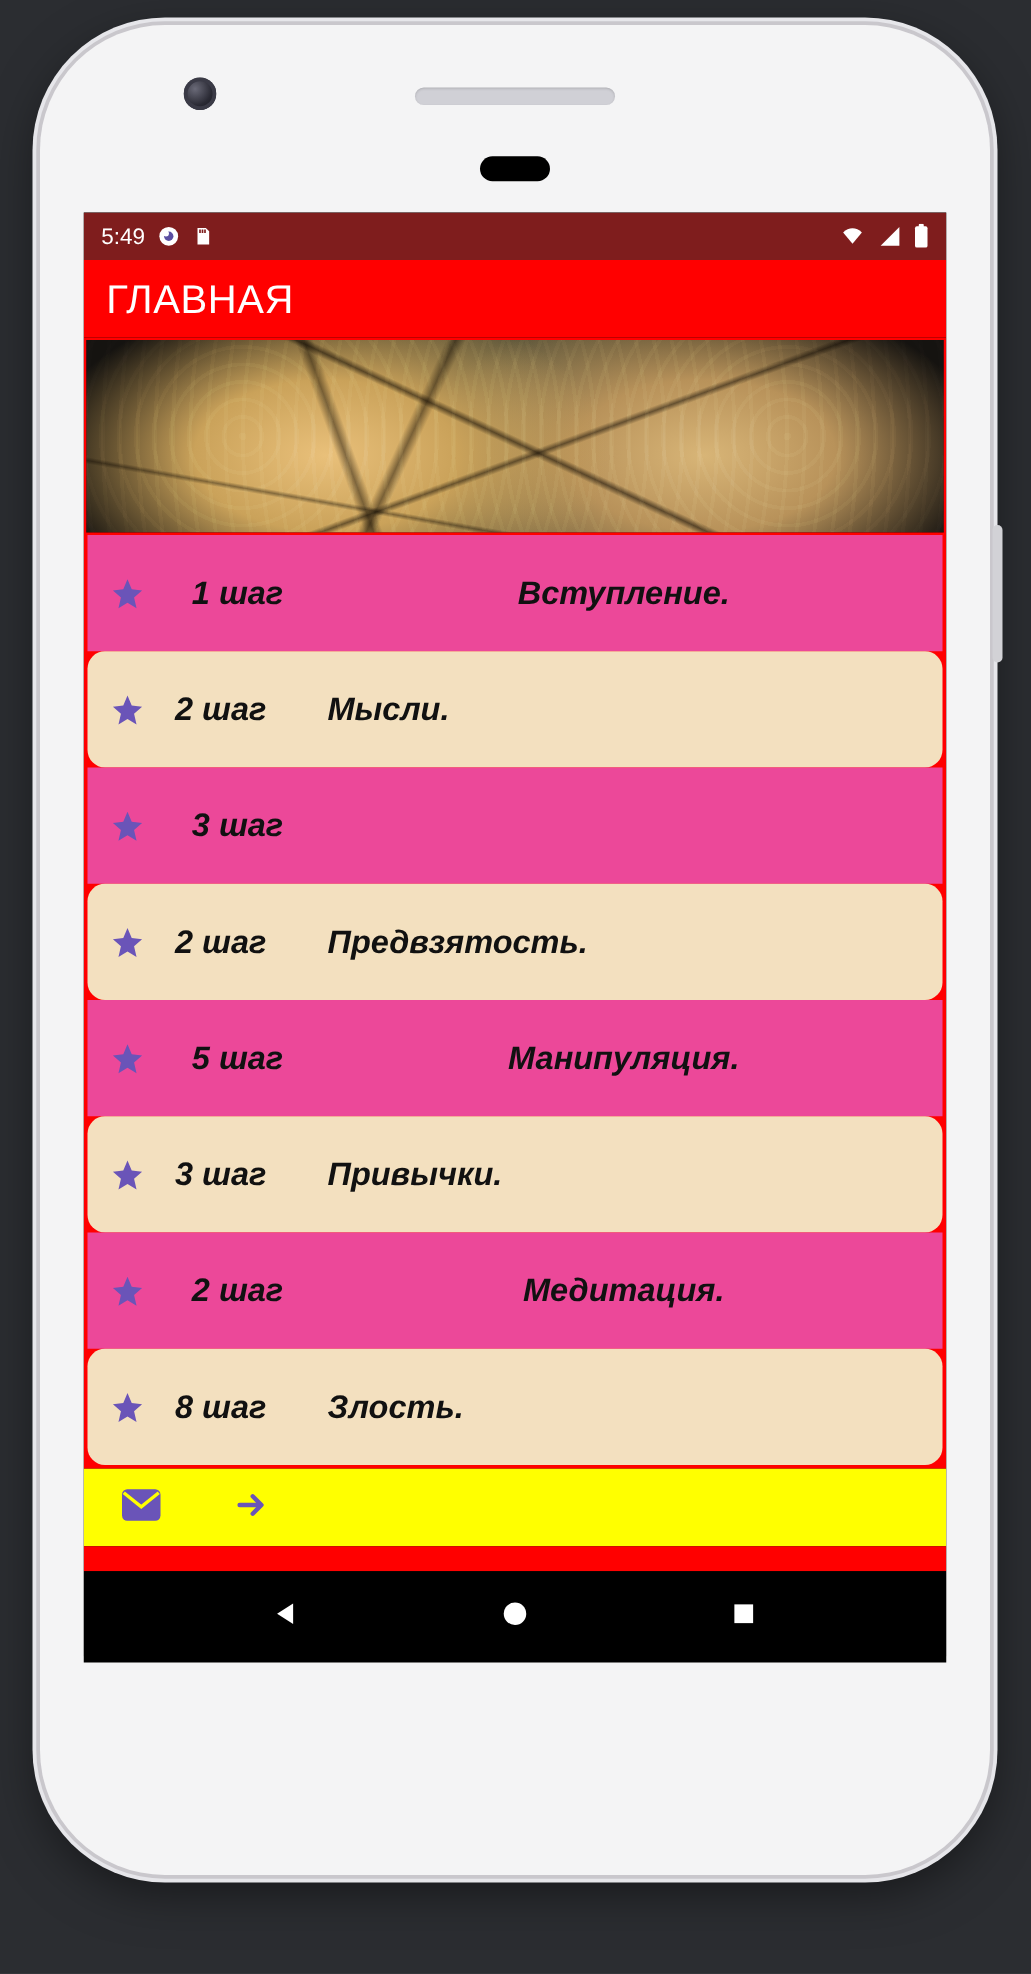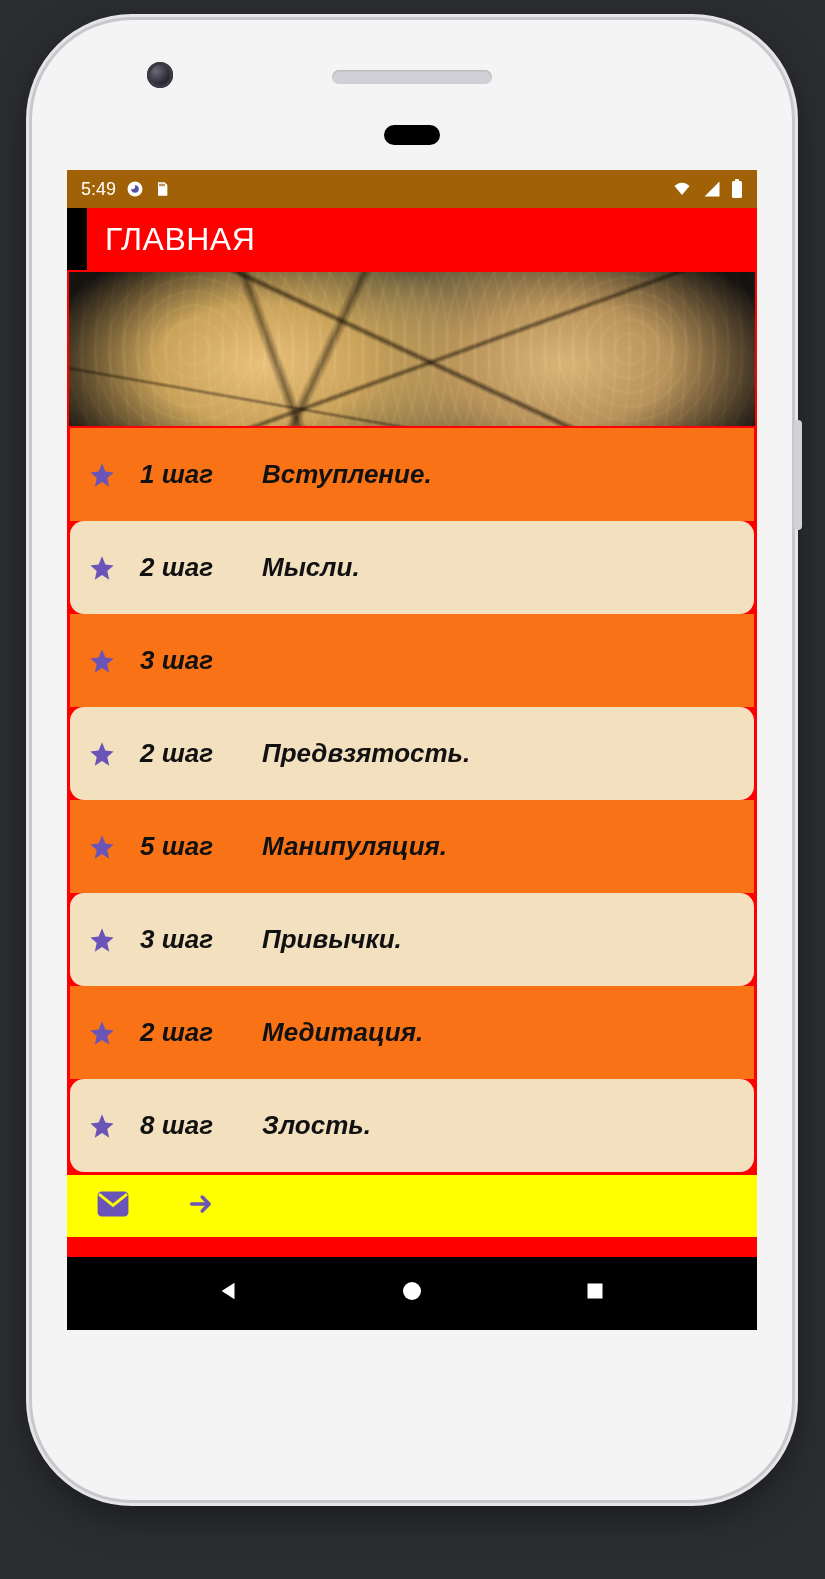--- a/index.html
+++ b/index.html
@@ -79,21 +79,21 @@
     left: 35px;
     top: 150px;
     width: 690px;
     height: 1160px;
     background: #000;
     overflow: hidden;
   }
   
   .statusbar {
     height: 38px;
-    background: #a16207;
+    background: #7f1d1d;
     color: #fff;
     display: flex;
     align-items: center;
     justify-content: space-between;
     padding: 0 14px;
     font-size: 18px;
   }
   .statusbar .left, .statusbar .right {
     display: flex; align-items: center; gap: 10px;
   }
@@ -103,21 +103,20 @@
   .appbar {
     height: 62px;
     background: #FF0000;
     color: #fff;
     display: flex;
     align-items: center;
     padding: 0 18px;
     font-size: 32px;
     font-weight: 400;
     letter-spacing: 0.5px;
-    margin-left: 20px;
   }
   
   .hero {
     position: relative;
     height: 158px;
     background:
       radial-gradient(ellipse 55% 140% at 28% 60%, #e9c07a 0%, #caa25a 28%, rgba(0,0,0,0) 60%),
       radial-gradient(ellipse 55% 140% at 72% 60%, #d8b577 0%, #b8925a 28%, rgba(0,0,0,0) 60%),
       radial-gradient(circle at 50% 50%, #7a714e 0%, #3a3624 45%, #151310 80%);
     border: 2px solid #FF0000;
@@ -153,21 +152,21 @@
     display: flex;
     align-items: center;
     gap: 22px;
     height: 93px;
     padding: 0 18px;
     font-size: 26px;
     font-weight: 700;
     font-style: italic;
     color: #111;
   }
-  .row.even { background: #f97316; }
+  .row.even { background: #ec4899; text-align: center; }
   .row.odd  { background: #f3e0bf; border-radius: 14px; }
   .row .star { flex: 0 0 30px; display:flex; align-items:center; }
   .row .step { flex: 0 0 100px; }
   .row .title { flex: 1 1 auto; }
   
   .toolbar {
     height: 62px;
     background: #FFFF00;
     display: flex;
     align-items: center;

